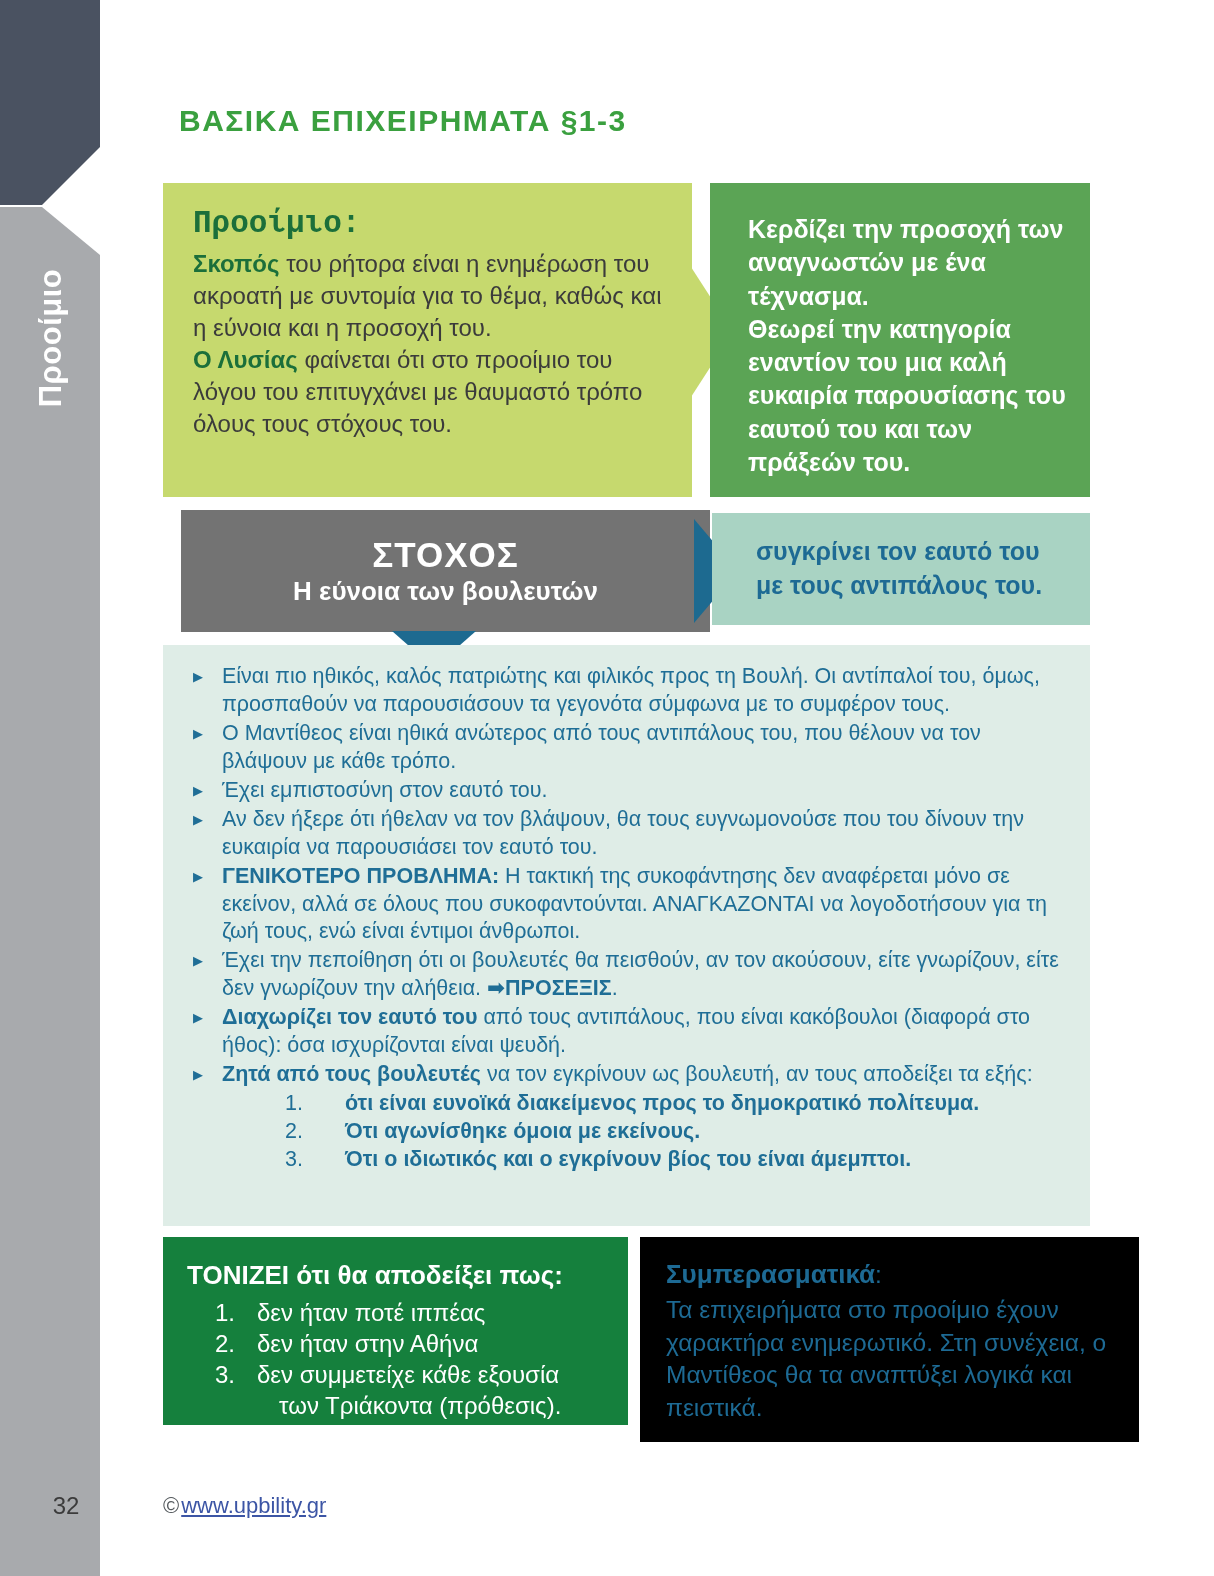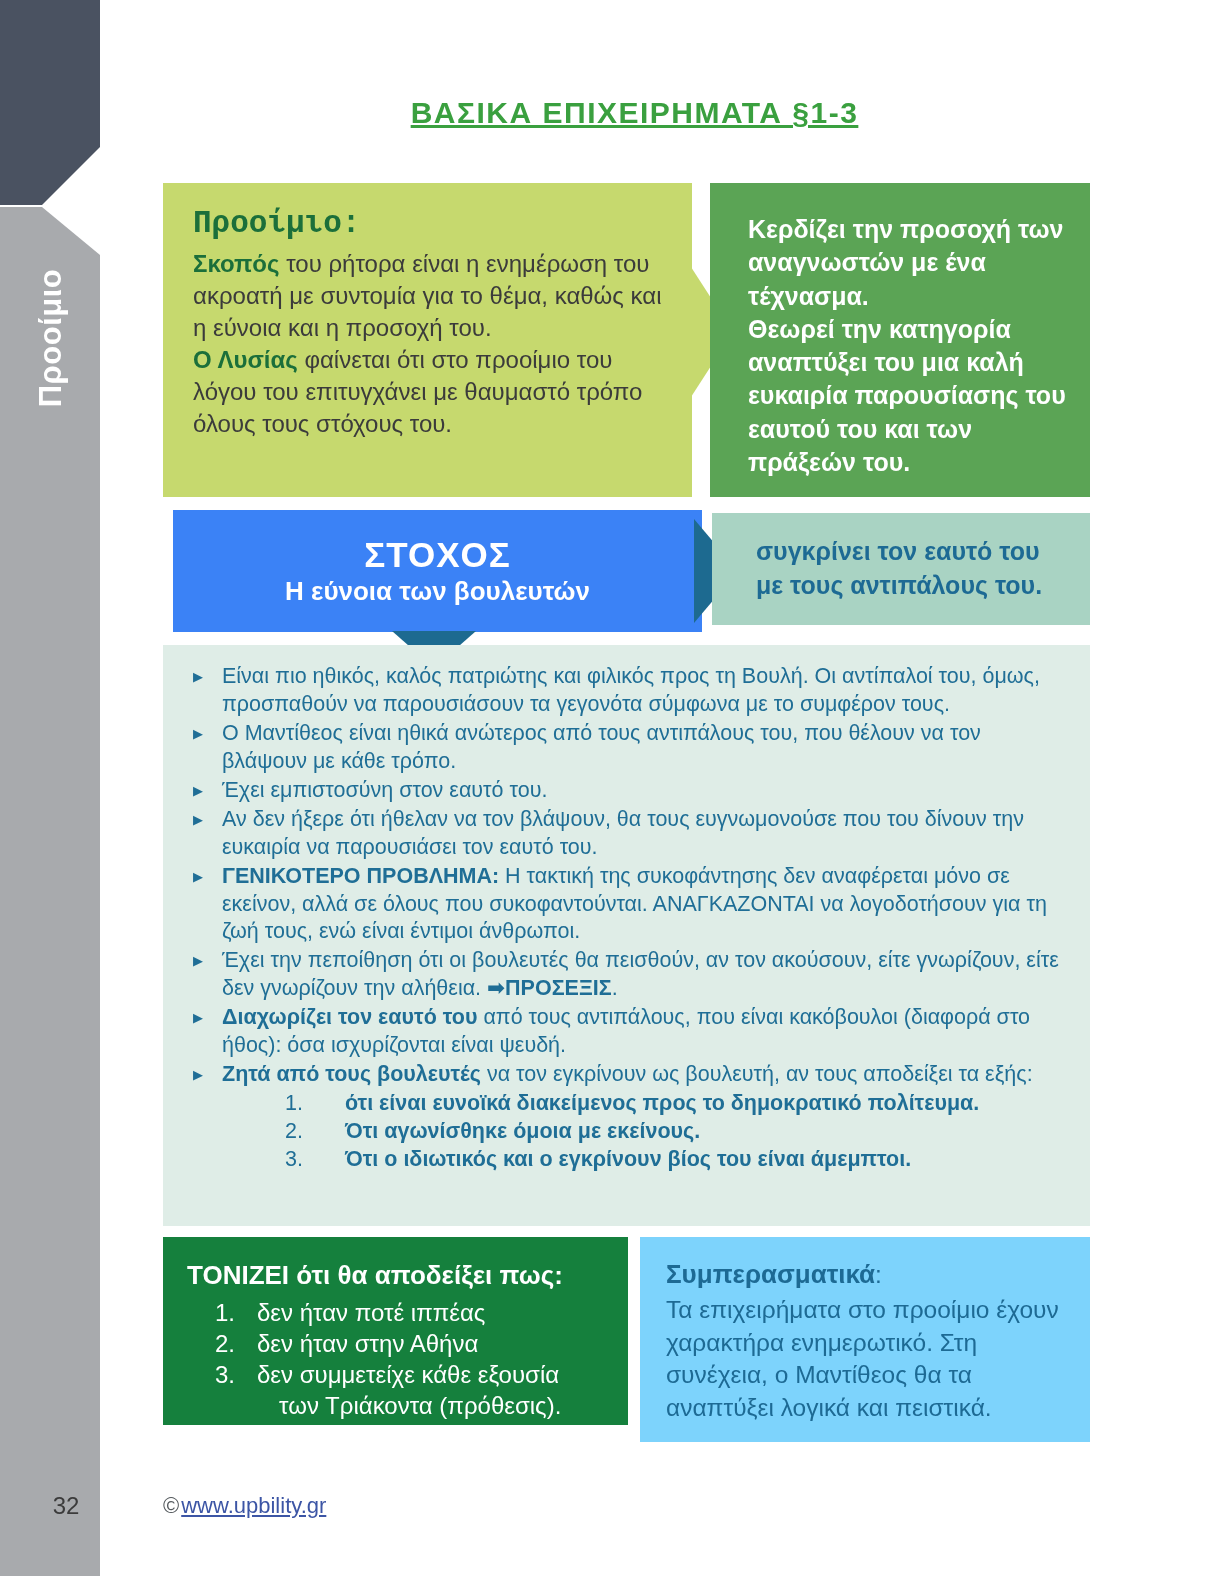--- a/index.html
+++ b/index.html
@@ -7,43 +7,43 @@
   .page{position:relative;width:1214px;height:1576px;background:#ffffff;overflow:hidden;}
 
   
   .sidebar-svg{position:absolute;left:0;top:0;}
   .sidebar-label-wrap{position:absolute;left:0;top:238px;width:102px;height:200px;
     display:flex;align-items:center;justify-content:center;}
   .sidebar-label{transform:rotate(-90deg);white-space:nowrap;color:#ffffff;
     font-size:31px;font-weight:bold;letter-spacing:.5px;}
 
   
-  .page-title{position:absolute;left:163px;top:88px;width:927px;margin:8px;
-    text-align:center;color:#3aa03f;font-size:30px;font-weight:bold;letter-spacing:1.5px;text-decoration:underline;}
+  .page-title{position:absolute;left:163px;top:88px;width:927px;margin:16px;
+    color:#3aa03f;font-size:30px;font-weight:bold;letter-spacing:1.5px;}
 
   
   .box{position:absolute;box-sizing:border-box;overflow:hidden;}
 
   
   .box-lime{left:163px;top:183px;width:529px;height:314px;background:#c6d96e;
     padding:20px 28px 0 30px;color:#3b3b3b;font-size:24px;line-height:1.33;}
   .box-lime h2{margin:0 0 4px 0;font-size:31px;color:#1b6f3a;font-family:Liberation Mono, monospace;}
   .box-lime p{margin:0;}
   .lead-green{color:#1b6f3a;font-weight:bold;}
   .arrow-lime{position:absolute;left:691px;top:267px;width:0;height:0;
     border-top:65px solid transparent;border-bottom:65px solid transparent;
     border-left:42px solid #c6d96e;}
 
   
   .box-green-top{left:710px;top:183px;width:380px;height:314px;background:#5ba455;
     padding:30px 18px 0 38px;color:#ffffff;font-weight:bold;font-size:25px;line-height:1.33;}
   .box-green-top p{margin:0;}
 
   
-  .box-stoxos{left:173px;top:510px;width:529px;height:122px;background:#3b82f6;
+  .box-stoxos{left:181px;top:510px;width:529px;height:122px;background:#737373;
     display:flex;flex-direction:column;align-items:center;justify-content:center;
     color:#ffffff;text-align:center;}
   .stoxos-title{font-size:35px;font-weight:bold;letter-spacing:1px;line-height:1.15;}
   .stoxos-sub{font-size:26px;font-weight:bold;line-height:1.25;}
   .arrow-stoxos-right{position:absolute;left:694px;top:519px;width:0;height:0;
     border-top:52px solid transparent;border-bottom:52px solid transparent;
     border-left:44px solid #1d6a90;}
   .arrow-stoxos-down{position:absolute;left:392px;top:631px;width:0;height:0;
     border-left:42px solid transparent;border-right:42px solid transparent;
     border-top:37px solid #1d6a90;}
@@ -67,21 +67,21 @@
 
   
   .box-green-bottom{left:163px;top:1237px;width:465px;height:188px;background:#15803d;
     padding:22px 14px 0 24px;color:#ffffff;font-size:24px;line-height:1.3;}
   .box-green-bottom h3{margin:0 0 4px 0;font-size:26px;font-weight:bold;}
   .g-num-row{display:flex;}
   .g-num{flex:0 0 42px;margin-left:28px;}
   .g-line2{margin-left:92px;}
 
   
-  .box-conclusion{left:640px;top:1237px;width:450px;height:205px;background:#7dd3fc;
+  .box-conclusion{left:640px;top:1237px;width:499px;height:205px;background:#000000;
     padding:20px 18px 0 26px;color:#1d6a94;font-size:24.5px;line-height:1.34;}
   .box-conclusion .head{font-weight:bold;font-size:26px;}
   .box-conclusion p{margin:2px 0 0 0;}
 
   
   .page-number{position:absolute;left:28px;top:1492px;width:76px;text-align:center;
     color:#3b3b3b;font-size:24px;}
   .footer-copy{position:absolute;left:163px;top:1493px;font-size:22px;color:#555a5e;}
   .footer-link{color:#3c55a5;text-decoration:underline;margin-left:2px;}
 </style>
@@ -102,21 +102,21 @@
 
   <section class="box box-lime">
     <h2>Προοίμιο:</h2>
     <p><span class="lead-green">Σκοπός </span><span>του ρήτορα είναι η ενημέρωση του ακροατή με συντομία για το θέμα, καθώς και η εύνοια και η προσοχή του.</span></p>
     <p><span class="lead-green">Ο Λυσίας </span><span>φαίνεται ότι στο προοίμιο του λόγου του επιτυγχάνει με θαυμαστό τρόπο όλους τους στόχους του.</span></p>
   </section>
   <div class="arrow-lime"></div>
 
   <section class="box box-green-top">
     <p>Κερδίζει την  προσοχή των αναγνωστών με ένα τέχνασμα.</p>
-    <p>Θεωρεί την κατηγορία αναπτύξει του  μια καλή ευκαιρία παρουσίασης του εαυτού του και των πράξεών του.</p>
+    <p>Θεωρεί την κατηγορία εναντίον του  μια καλή ευκαιρία παρουσίασης του εαυτού του και των πράξεών του.</p>
   </section>
 
   <section class="box box-stoxos">
     <div class="stoxos-title">ΣΤΟΧΟΣ</div>
     <div class="stoxos-sub">Η εύνοια των βουλευτών</div>
   </section>
   <div class="arrow-stoxos-right"></div>
   <div class="arrow-stoxos-down"></div>
 
   <section class="box box-compare">

